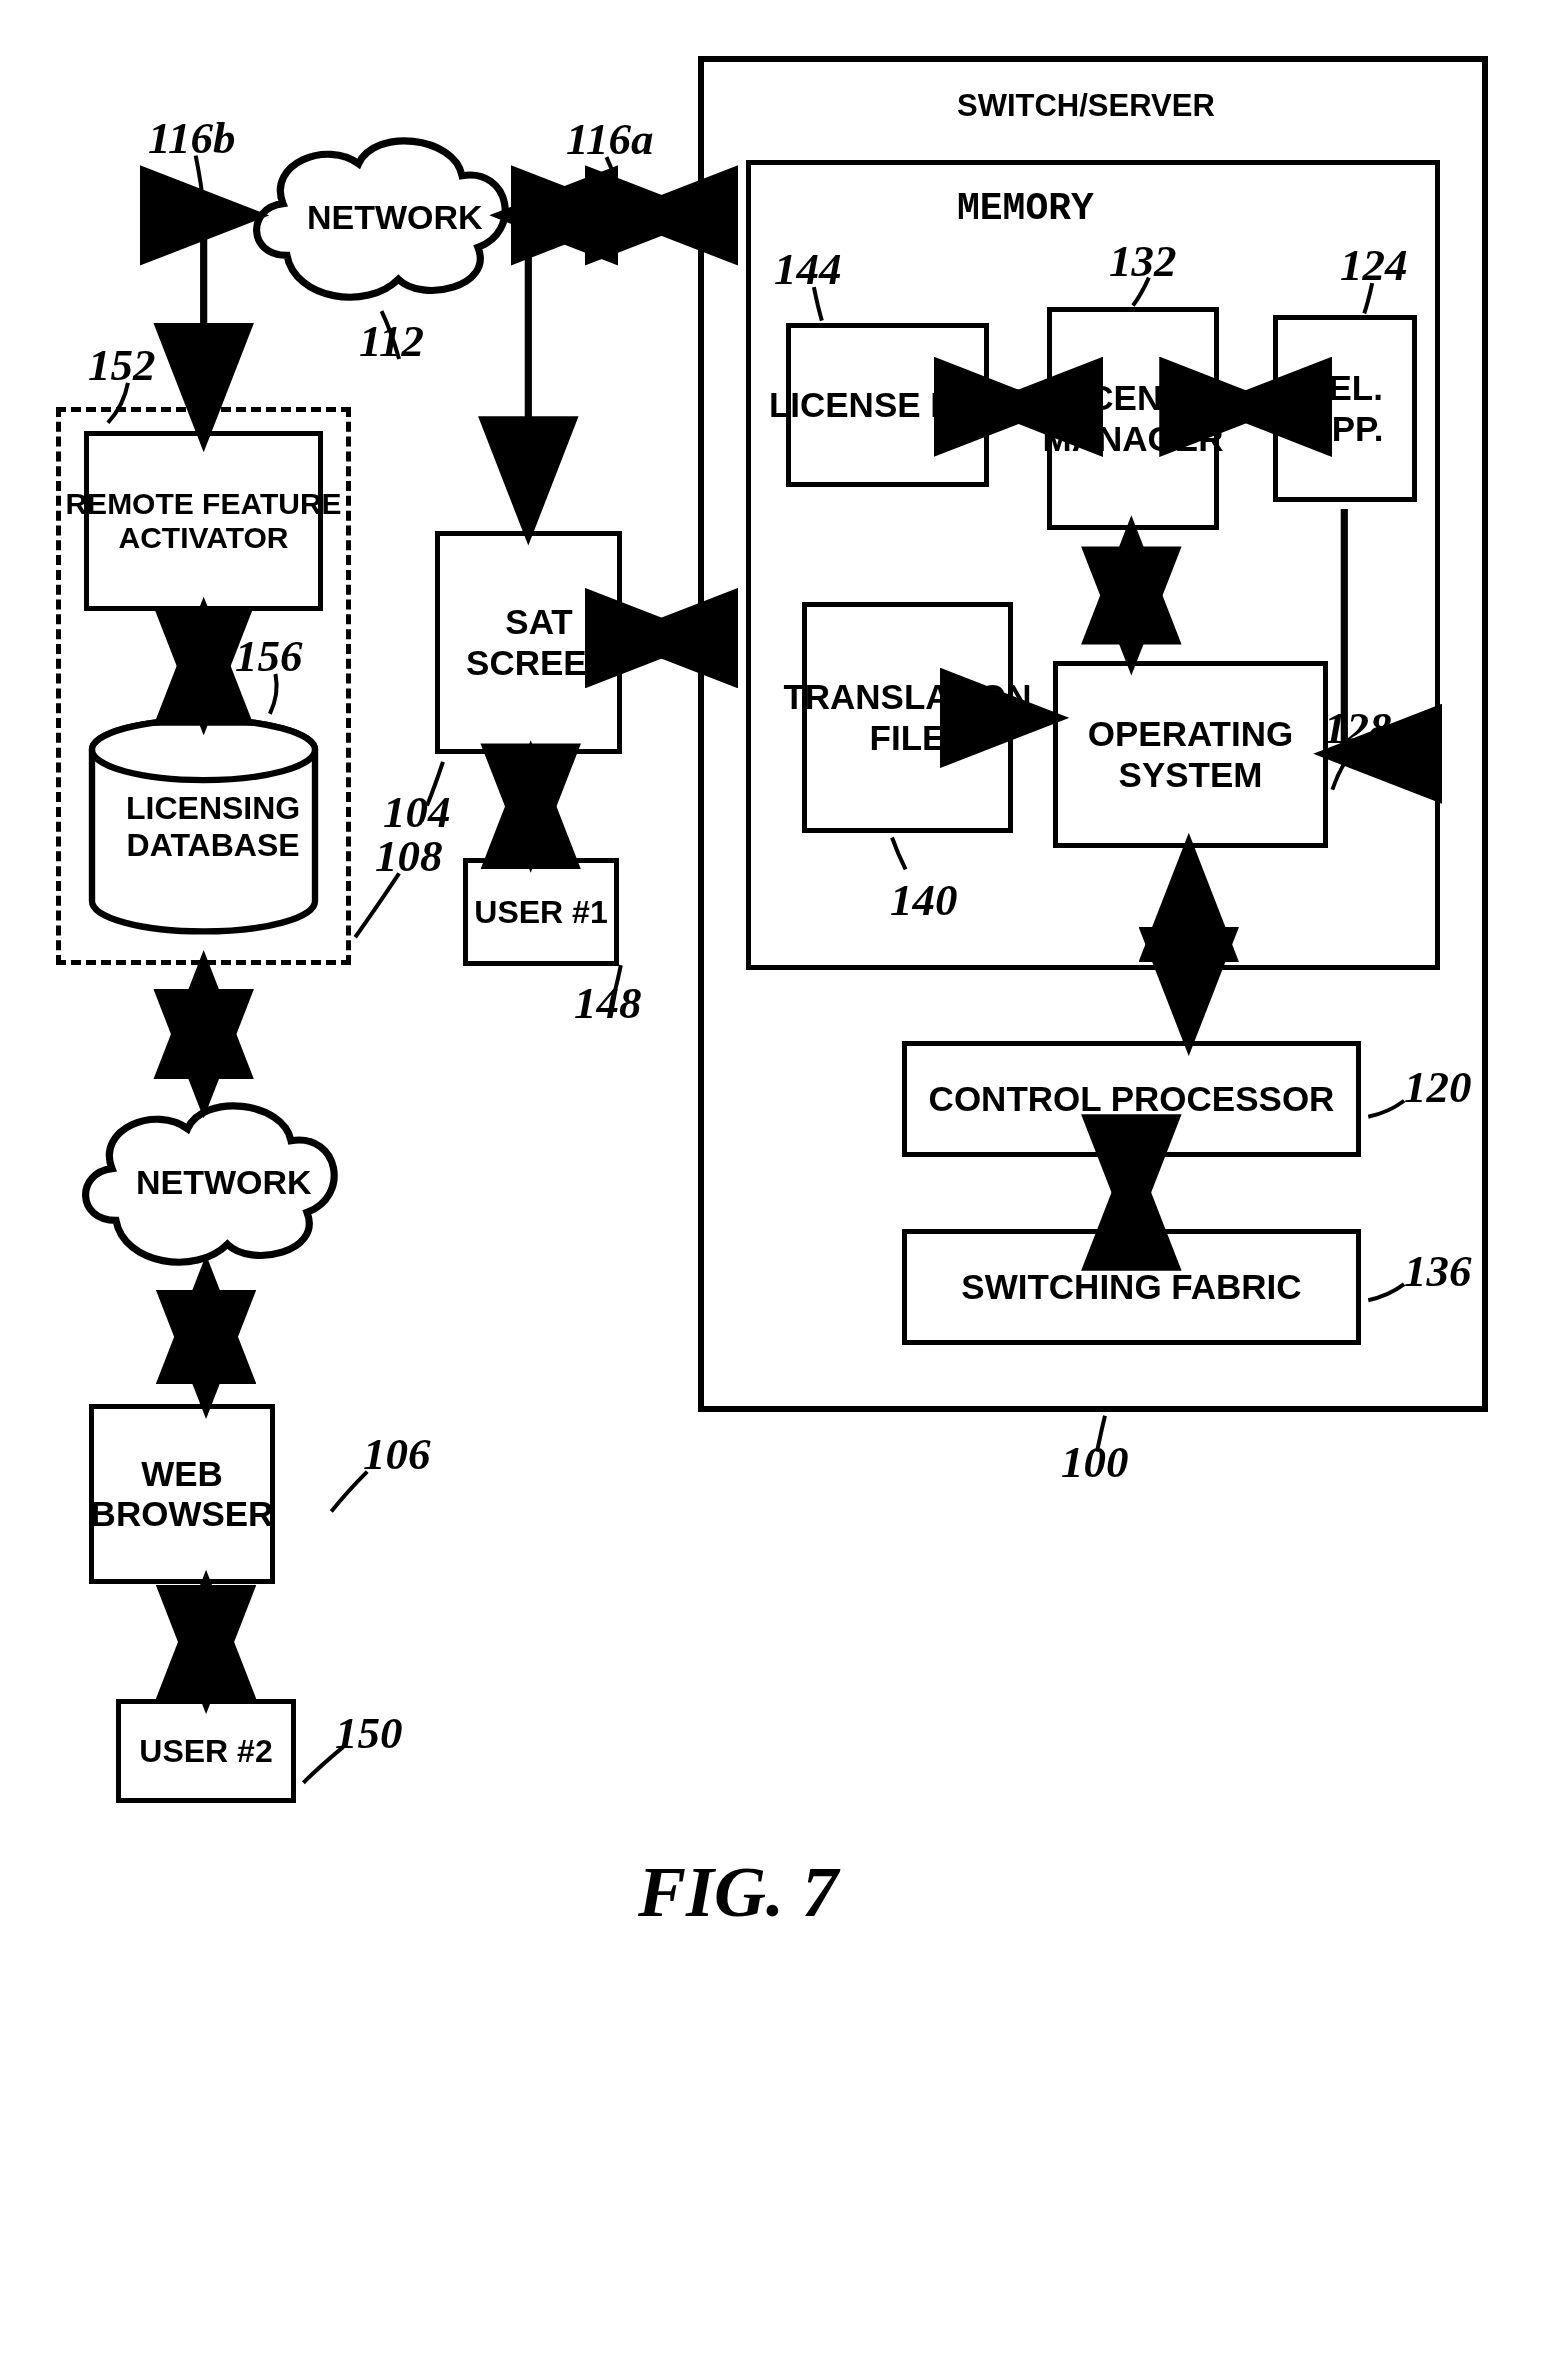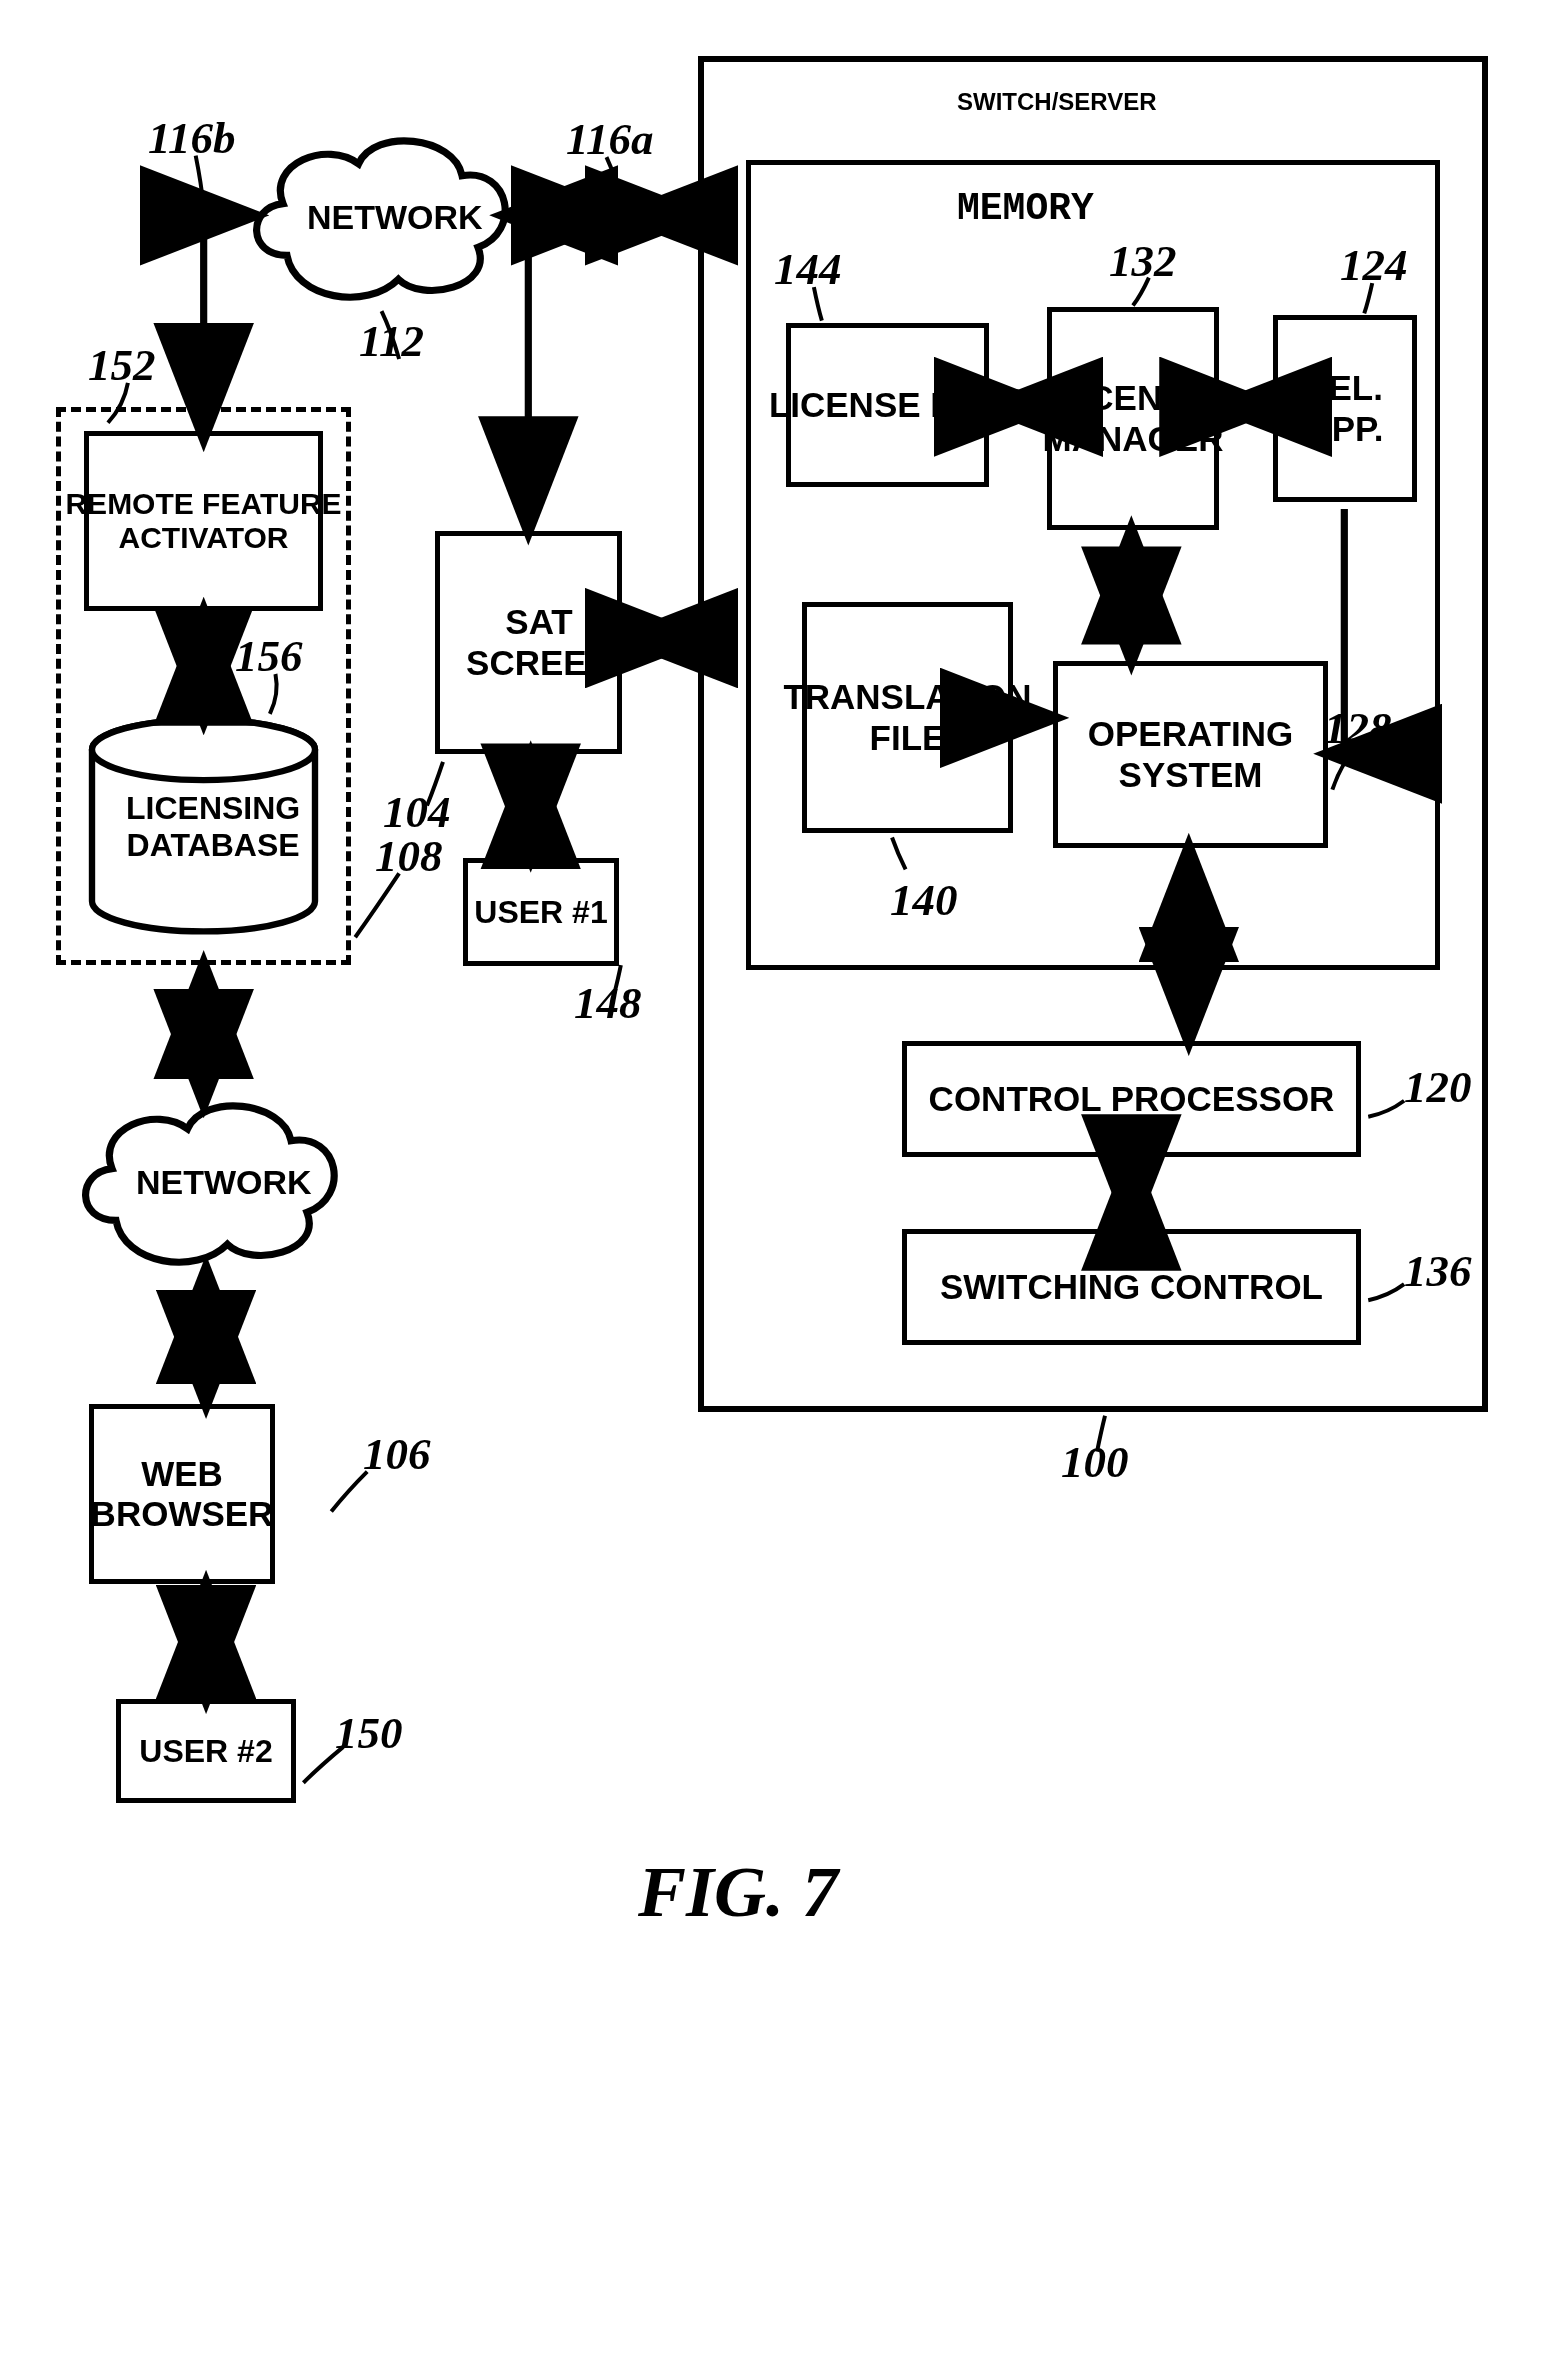--- a/index.html
+++ b/index.html
@@ -42,42 +42,42 @@
     width: 1544px;
     height: 2377px;
     pointer-events: none;
   }
 </style>
 </head>
 <body>
 
 <div class="box" style="left:698px; top:56px; width:790px; height:1356px; border-width:6.4px; display:block;">
 </div>
-<div class="lbl" style="left:957px; top:88px; font-style:normal; font-family:Arial; font-weight:900; font-size:24px;">SWITCH/SERVER</div>
+<div class="lbl" style="left:957px; top:88px; font-style:normal; font-family:Arial; font-weight:900; font-size:31px;">SWITCH/SERVER</div>
 
 <div class="box" style="left:746px; top:160px; width:694px; height:810px; border-width:5.6px; display:block;">
 </div>
 <div class="lbl" style="left:957px; top:187px; font-style:normal; font-family:Liberation Mono, monospace; font-weight:900; font-size:38px;">MEMORY</div>
 
 <div class="box" style="left:786px; top:323px; width:203px; height:164px; white-space:pre; font-size:35px;">LICENSE FILE</div>
 
 <div class="box" style="left:1047px; top:307px; width:172px; height:223px; white-space:pre;">LICENSE
 MANAGER</div>
 
 <div class="box" style="left:1273px; top:315px; width:144px; height:187px;">TEL. APP.</div>
 
 <div class="box" style="left:802px; top:602px; width:211px; height:231px; white-space:pre;">TRANSLATION
 FILE</div>
 
 <div class="box" style="left:1053px; top:661px; width:275px; height:187px; white-space:pre;">OPERATING
 SYSTEM</div>
 
 <div class="box" style="left:902px; top:1041px; width:459px; height:116px;">CONTROL PROCESSOR</div>
 
-<div class="box" style="left:902px; top:1229px; width:459px; height:116px;">SWITCHING CONTROL</div>
+<div class="box" style="left:902px; top:1229px; width:459px; height:116px;">SWITCHING FABRIC</div>
 
 <div class="box" style="left:435px; top:531px; width:187px; height:223px; white-space:pre;padding-left:21px;">SAT
 SCREEN</div>
 
 <div class="box" style="left:463px; top:858px; width:156px; height:108px; font-size:32px;">USER #1</div>
 
 <div style="position:absolute; left:239px; top:120px; width:279px; height:199px;">
   <svg viewBox="0 0 350 250" width="279" height="199">
     <path d="M60 170 C10 170 10 110 55 105 C35 55 110 25 150 55 C170 10 270 20 280 70 C340 60 355 140 300 160 C320 210 230 230 200 200 C160 240 70 225 60 170 Z" fill="#fff" stroke="#000" stroke-width="9"></path>
   </svg>

